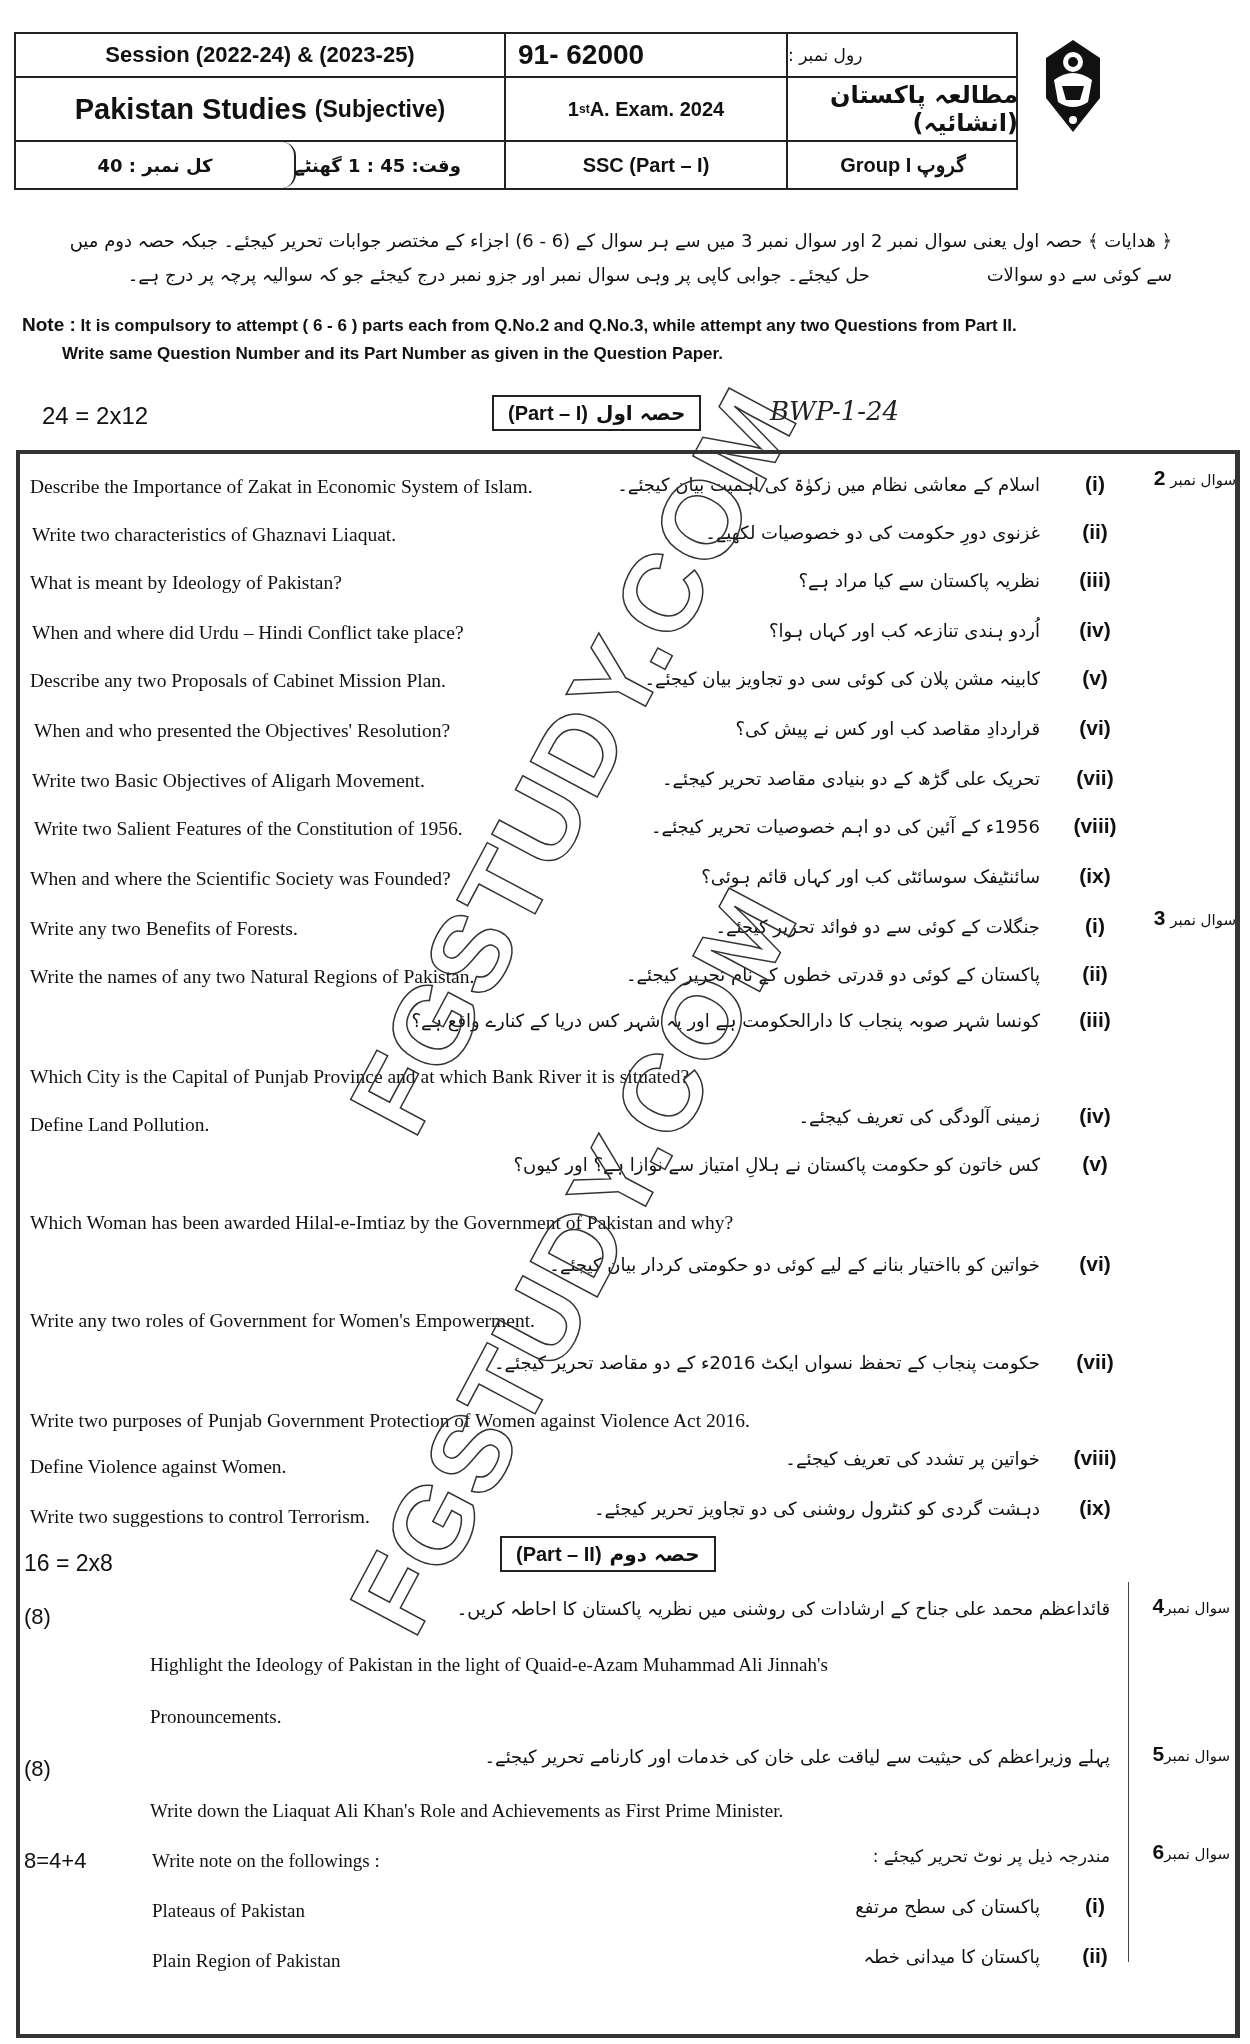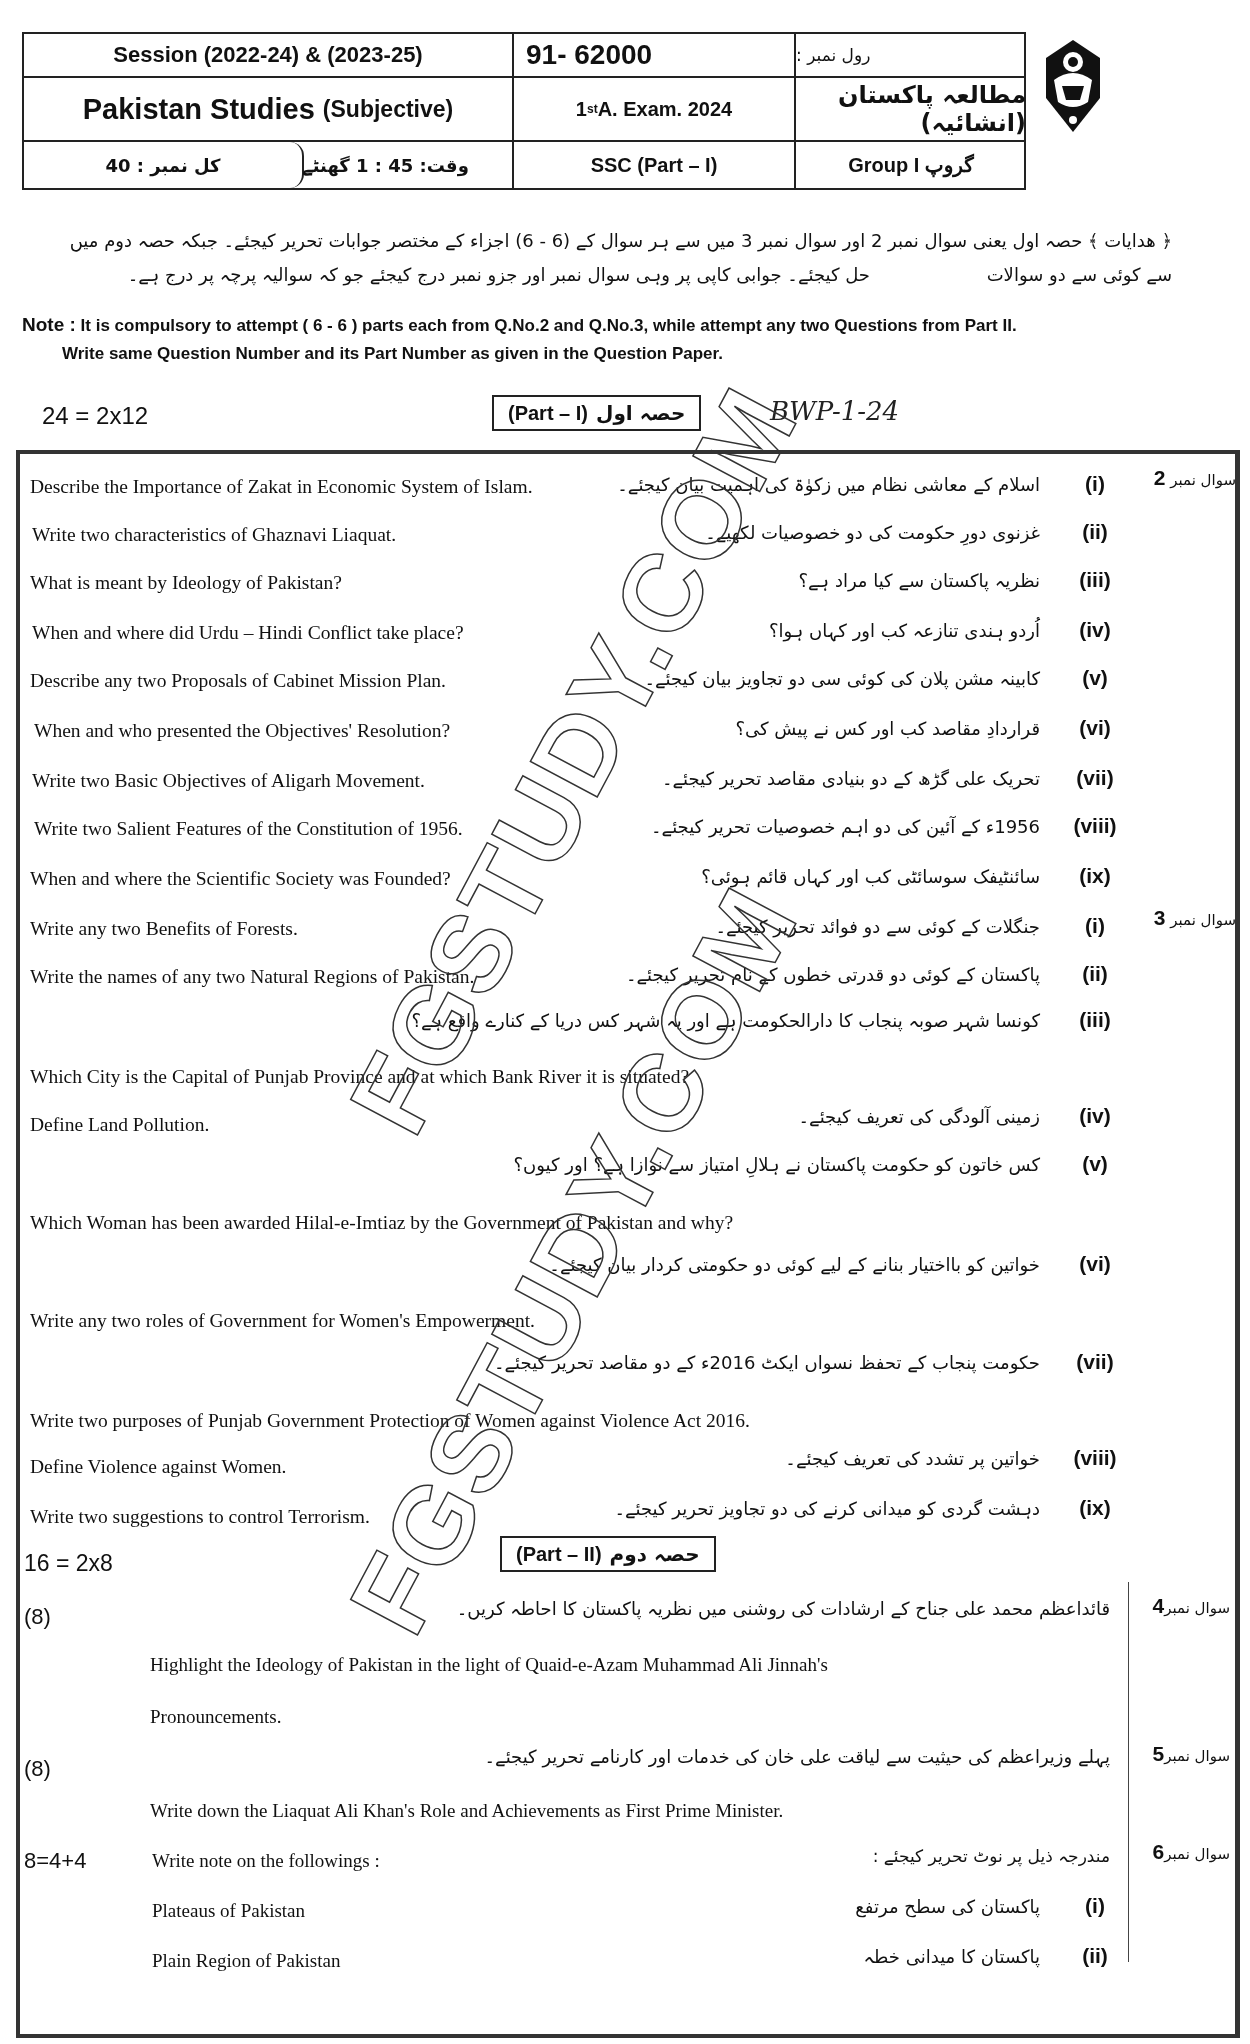--- a/index.html
+++ b/index.html
@@ -2,21 +2,21 @@
 <html><head>
 <meta charset="utf-8">
 <style>
   * { box-sizing: border-box; margin: 0; padding: 0; }
   body { width: 1250px; height: 2044px; background: #ffffff; color: #111; font-family: "Liberation Serif", serif; position: relative; overflow: hidden; }
   .abs { position: absolute; }
   .sans { font-family: "Liberation Sans", sans-serif; font-weight: bold; }
   .urdu { font-family: "DejaVu Sans", sans-serif; direction: rtl; unicode-bidi: plaintext; }
 
   
-  .hdr { left: 22px; top: 32px; width: 1004px; height: 158px; border: 2px solid #222; }
+  .hdr { left: 14px; top: 32px; width: 1004px; height: 158px; border: 2px solid #222; }
   .hrow { position: absolute; left: 0; width: 100%; border-bottom: 2px solid #222; }
   .hcell { position: absolute; top: 0; height: 100%; border-right: 2px solid #222; display: flex; align-items: center; justify-content: center; }
   .crest { left: 1040px; top: 36px; width: 66px; height: 100px; }
 
   .instr-urdu { right: 78px; width: 1130px; font-size: 18px; text-align: right; line-height: 34px; }
   .note { left: 22px; font-size: 17px; font-family: "Liberation Sans", sans-serif; font-weight: bold; }
   .note b { font-size: 19px; }
 
   .marks { font-family: "Liberation Sans", sans-serif; font-weight: normal; font-size: 24px; }
   .partbox { border: 2px solid #222; padding: 4px 14px; font-family: "Liberation Sans", sans-serif; font-weight: bold; font-size: 20px; display: flex; gap: 8px; align-items: center; }
@@ -194,21 +194,21 @@
   <div class="q-en" style="top:1410px;left:30px;">Write two purposes of Punjab Government Protection of Women against Violence Act 2016.</div>
 </div>
 <div>
   <div class="q-en" style="top:1456px;left:30px;">Define Violence against Women.</div>
   <div class="q-num" style="top:1446px;left:1060px;">(viii)</div>
   <div class="q-ur urdu" style="top:1448px;right:210px;">خواتین پر تشدد کی تعریف کیجئے۔</div>
 </div>
 <div>
   <div class="q-en" style="top:1506px;left:30px;">Write two suggestions to control Terrorism.</div>
   <div class="q-num" style="top:1496px;left:1060px;">(ix)</div>
-  <div class="q-ur urdu" style="top:1498px;right:210px;">دہشت گردی کو میدانی کرنے کی دو تجاویز تحریر کیجئے۔</div>
+  <div class="q-ur urdu" style="top:1498px;right:210px;">دہشت گردی کو کنٹرول روشنی کی دو تجاویز تحریر کیجئے۔</div>
 </div>
 
 <div class="abs marks" style="left:24px;top:1550px;font-size:23px;">16 = 2x8</div>
 <div class="abs partbox" style="left:500px;top:1536px;">
   <span>(Part – II)</span>
   <span class="urdu">حصہ دوم</span>
 </div>
 
 <div class="vdiv" style="top:1582px;height:380px;"></div>
 

